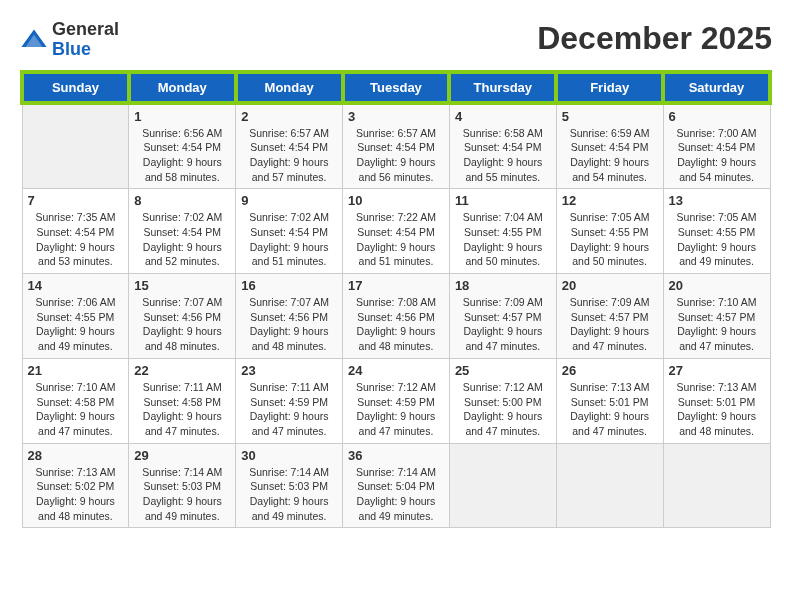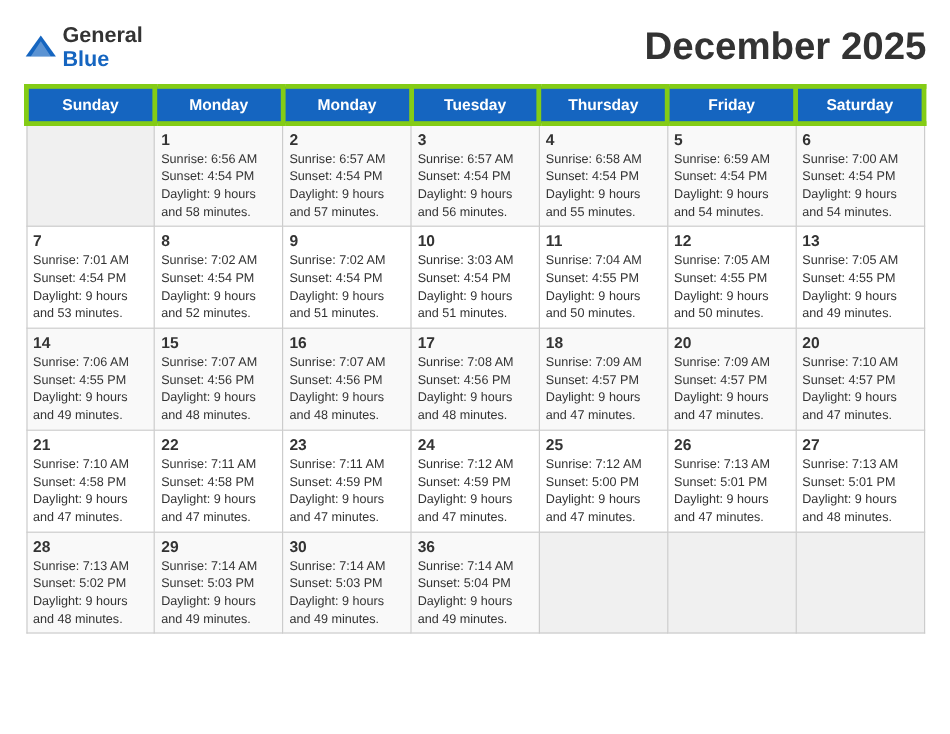--- a/index.html
+++ b/index.html
@@ -80,20 +80,21 @@
       background-color: #fff;
     }
     .day-number {
       font-size: 13px;
       font-weight: bold;
       display: block;
       margin-bottom: 2px;
     }
     .day-info {
       line-height: 1.4;
+      text-align: center;
     }
     .empty-cell {
       background-color: #f0f0f0 !important;
     }
   </style>
 </head>
 <body>
 
 <div class="header">
   <div class="logo">
@@ -147,33 +148,33 @@
           <div class="day-info"><span>Sunrise: 6:59 AM</span><br><span>Sunset: 4:54 PM</span><br><span>Daylight: 9 hours and 54 minutes.</span></div>
         </td>
         <td>
           <span class="day-number">6</span>
           <div class="day-info"><span>Sunrise: 7:00 AM</span><br><span>Sunset: 4:54 PM</span><br><span>Daylight: 9 hours and 54 minutes.</span></div>
         </td>
       </tr>
       <tr>
         <td>
           <span class="day-number">7</span>
-          <div class="day-info"><span>Sunrise: 7:01 AM</span><br><span>Sunset: 4:54 PM</span><br><span>Daylight: 9 hours and 53 minutes.</span></div>
+          <div class="day-info"><span>Sunrise: 7:35 AM</span><br><span>Sunset: 4:54 PM</span><br><span>Daylight: 9 hours and 53 minutes.</span></div>
         </td>
         <td>
           <span class="day-number">8</span>
           <div class="day-info"><span>Sunrise: 7:02 AM</span><br><span>Sunset: 4:54 PM</span><br><span>Daylight: 9 hours and 52 minutes.</span></div>
         </td>
         <td>
           <span class="day-number">9</span>
           <div class="day-info"><span>Sunrise: 7:02 AM</span><br><span>Sunset: 4:54 PM</span><br><span>Daylight: 9 hours and 51 minutes.</span></div>
         </td>
         <td>
           <span class="day-number">10</span>
-          <div class="day-info"><span>Sunrise: 3:03 AM</span><br><span>Sunset: 4:54 PM</span><br><span>Daylight: 9 hours and 51 minutes.</span></div>
+          <div class="day-info"><span>Sunrise: 7:22 AM</span><br><span>Sunset: 4:54 PM</span><br><span>Daylight: 9 hours and 51 minutes.</span></div>
         </td>
         <td>
           <span class="day-number">11</span>
           <div class="day-info"><span>Sunrise: 7:04 AM</span><br><span>Sunset: 4:55 PM</span><br><span>Daylight: 9 hours and 50 minutes.</span></div>
         </td>
         <td>
           <span class="day-number">12</span>
           <div class="day-info"><span>Sunrise: 7:05 AM</span><br><span>Sunset: 4:55 PM</span><br><span>Daylight: 9 hours and 50 minutes.</span></div>
         </td>
         <td>

